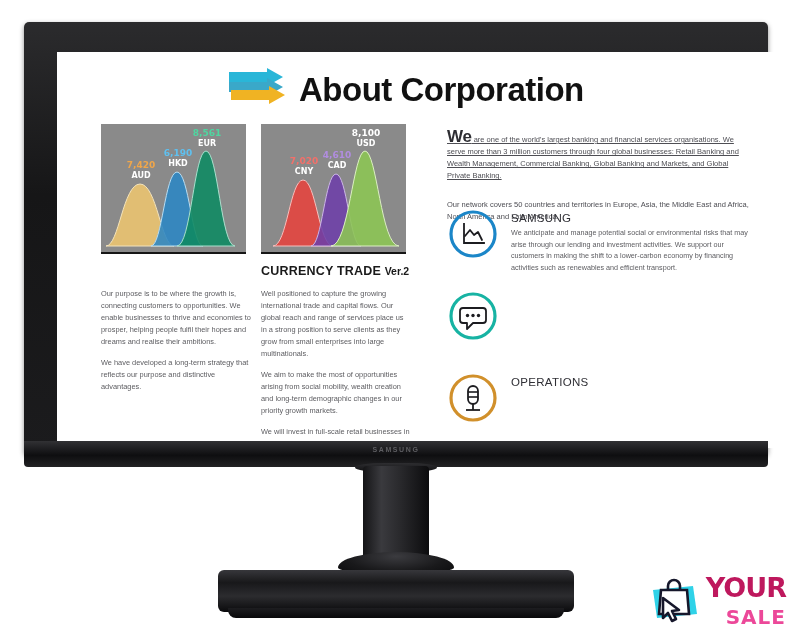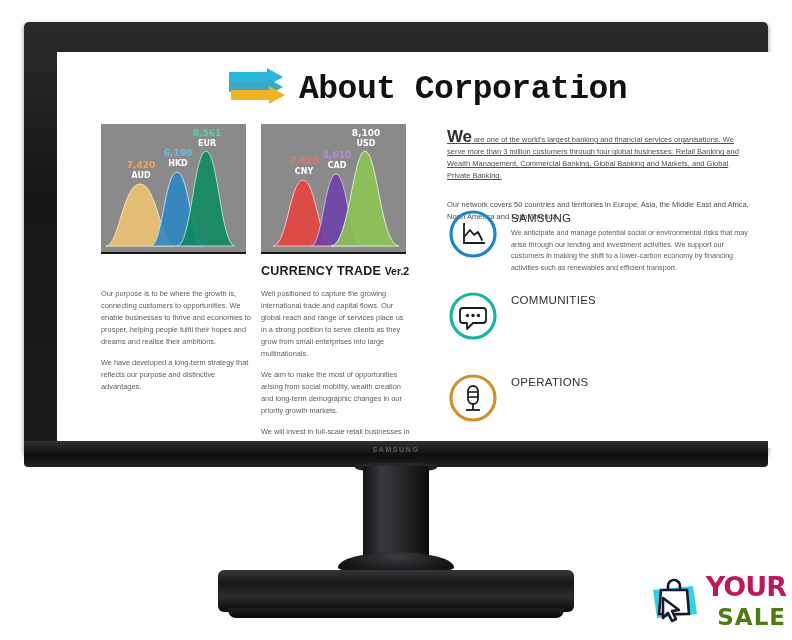--- a/index.html
+++ b/index.html
@@ -104,21 +104,21 @@
   
   #slide-header {
     position: absolute;
     left: 170px; top: 16px;
     display: flex;
     align-items: center;
     gap: 14px;
   }
   #arrow-icon { flex: 0 0 auto; }
   #page-title {
-    font-family: Liberation Mono, monospace;
+    font-family: Liberation Sans, sans-serif;
     font-weight: bold;
     font-size: 33px;
     color: #111111;
     letter-spacing: -0.5px;
     line-height: 1;
     white-space: nowrap;
   }
 
   
   .chart-panel {
@@ -242,22 +242,22 @@
     font-family: "DejaVu Sans", sans-serif;
     font-weight: bold;
     font-size: 27px;
     color: #be185d;
     letter-spacing: -1px;
     display: block;
   }
   #watermark-sale {
     font-family: "DejaVu Sans", sans-serif;
     font-weight: bold;
-    font-size: 23px;
-    color: #4d7c0f;
+    font-size: 20px;
+    color: #ec4899;
     letter-spacing: 1px;
     display: block;
     text-align: right;
     margin-top: 9px;
   }
 </style>
 </head>
 <body>
 
 <div id="monitor-device">
@@ -350,21 +350,20 @@
           <span class="feature-icon">
             <svg width="52" height="52" viewBox="0 0 52 52">
               <circle cx="26" cy="26" r="22" fill="none" stroke="#17b3a3" stroke-width="3.2"></circle>
               <path d="M16,18 H36 A3,3 0 0 1 39,21 V30 A3,3 0 0 1 36,33 H26 L20,39 V33 H16 A3,3 0 0 1 13,30 V21 A3,3 0 0 1 16,18 Z" fill="none" stroke="#1c1c20" stroke-width="1.8" stroke-linejoin="round"></path>
               <circle cx="20.5" cy="25.5" r="1.7" fill="#1c1c20"></circle>
               <circle cx="26" cy="25.5" r="1.7" fill="#1c1c20"></circle>
               <circle cx="31.5" cy="25.5" r="1.7" fill="#1c1c20"></circle>
             </svg>
           </span>
           <div class="feature-text">
-            <h3 class="feature-title">COMMUNITIES</h3>
           </div>
         </div>
 
         <div class="feature-row" id="feature-operations">
           <span class="feature-icon">
             <svg width="52" height="52" viewBox="0 0 52 52">
               <circle cx="26" cy="26" r="22" fill="none" stroke="#d1902b" stroke-width="3.2"></circle>
               <rect x="21" y="14" width="10" height="18" rx="5" fill="none" stroke="#1c1c20" stroke-width="1.8"></rect>
               <line x1="21" y1="20" x2="31" y2="20" stroke="#1c1c20" stroke-width="1.6"></line>
               <line x1="21" y1="25" x2="31" y2="25" stroke="#1c1c20" stroke-width="1.6"></line>

